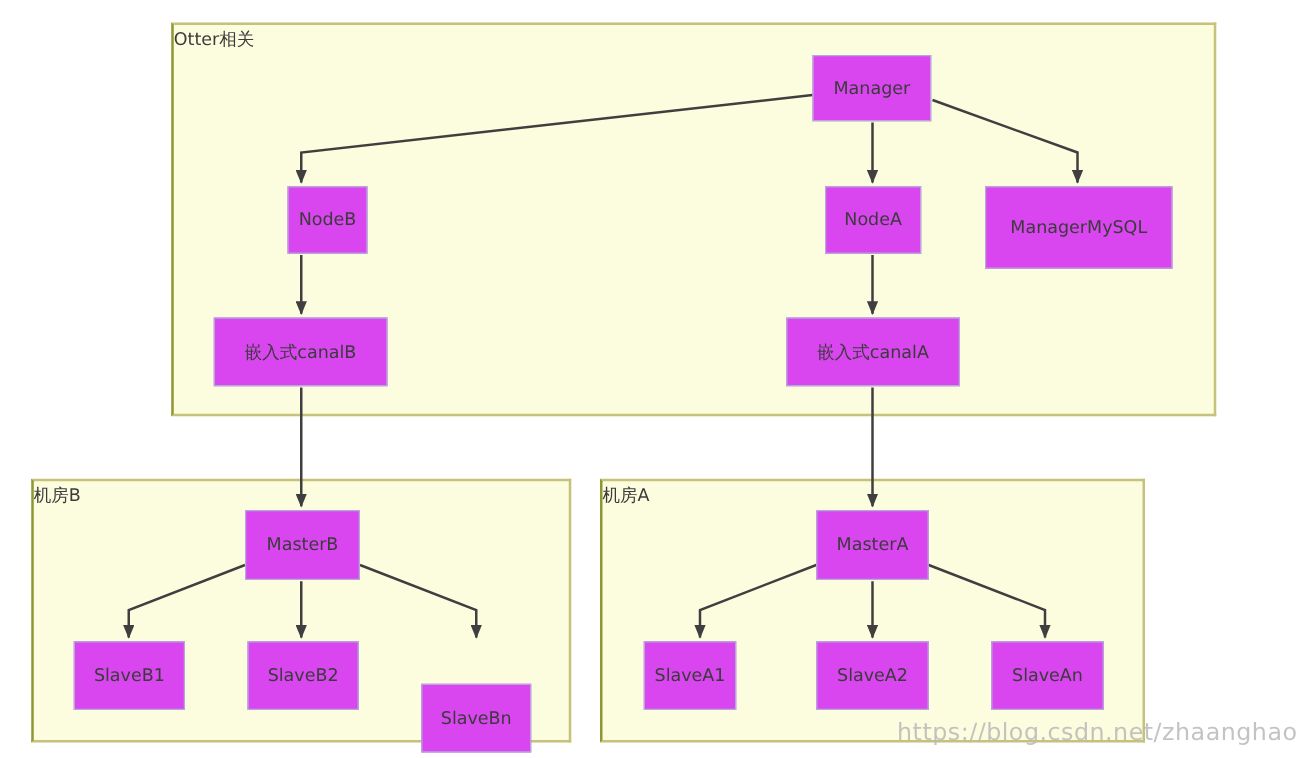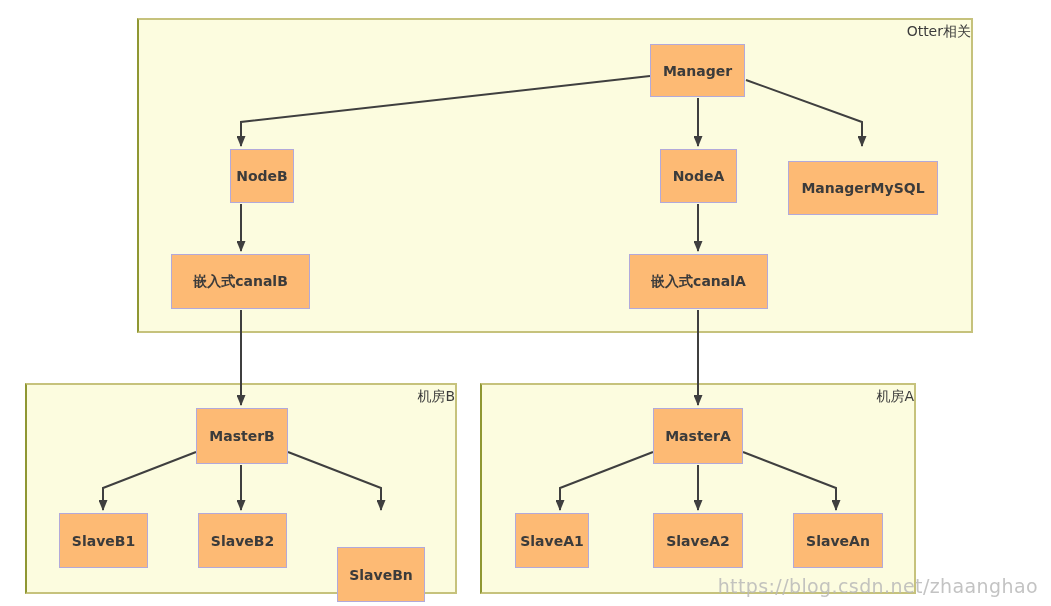--- a/index.html
+++ b/index.html
@@ -18,50 +18,49 @@
   .group {
     position: absolute;
     box-sizing: border-box;
     background: #FCFCDF;
     border: 2px solid #C6C27C;
     border-left-color: #8F9733;
     z-index: 1;
   }
   .group-title {
     width: 100%;
-    text-align: right;
+    text-align: left;
     padding-top: 3px;
     font-size: 14px;
     color: #3B3B3B;
   }
   .edges {
     position: absolute;
     left: 0;
     top: 0;
     z-index: 2;
     pointer-events: none;
   }
   .edge {
     fill: none;
     stroke: #3F3F3F;
     stroke-width: 2;
   }
   .node {
     position: absolute;
     box-sizing: border-box;
-    background: #fdba74;
+    background: #d946ef;
     border: 1.5px solid #B2A9DA;
     display: flex;
     align-items: center;
     justify-content: center;
     font-size: 14px;
     color: #3B3B3B;
     z-index: 3;
     white-space: nowrap;
-    font-weight: bold;
   }
   .watermark {
     position: absolute;
     right: 13px;
     bottom: 9px;
     font-size: 19px;
     color: rgba(185, 185, 185, 0.85);
     letter-spacing: 0.4px;
     z-index: 4;
   }
@@ -109,21 +108,21 @@
   </div>
 
   <div class="node" style="left:202px; top:149px; width:64px; height:54px;margin-left:28px;">
     <span>NodeB</span>
   </div>
 
   <div class="node" style="left:660px; top:149px; width:77px; height:54px;">
     <span>NodeA</span>
   </div>
 
-  <div class="node" style="left:788px; top:161px; width:150px; height:54px;text-align:right;">
+  <div class="node" style="left:788px; top:149px; width:150px; height:66px;text-align:right;">
     <span>ManagerMySQL</span>
   </div>
 
   <div class="node" style="left:171px; top:254px; width:139px; height:55px;">
     <span>嵌入式canalB</span>
   </div>
 
   <div class="node" style="left:629px; top:254px; width:139px; height:55px;">
     <span>嵌入式canalA</span>
   </div>

